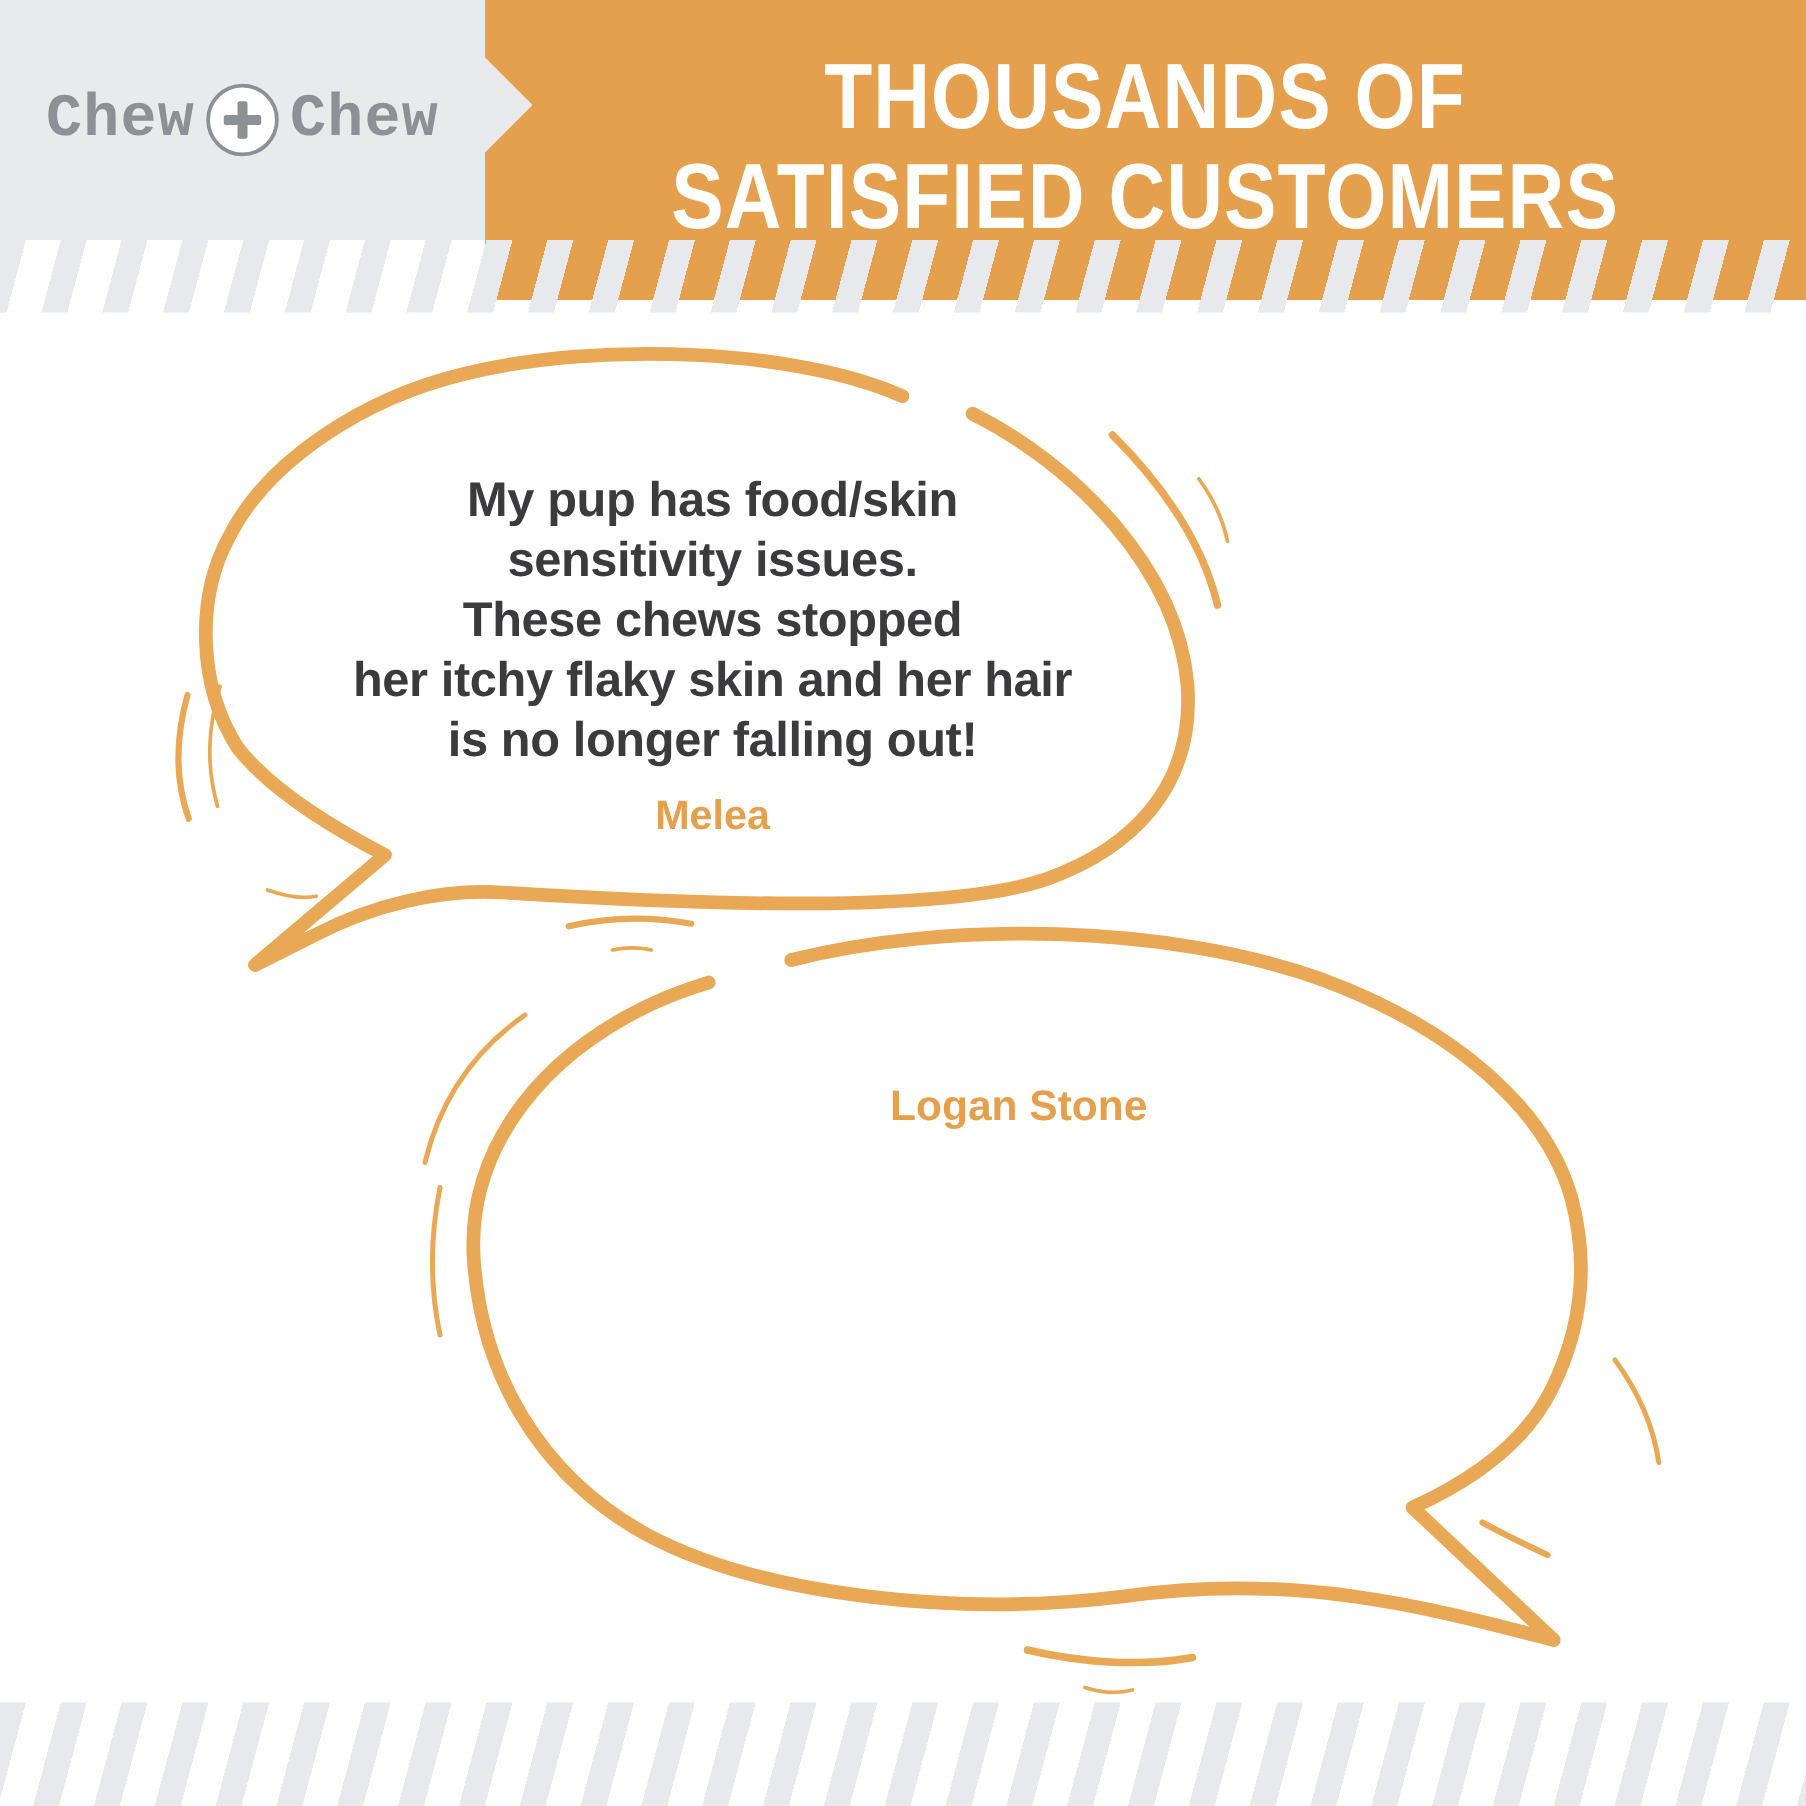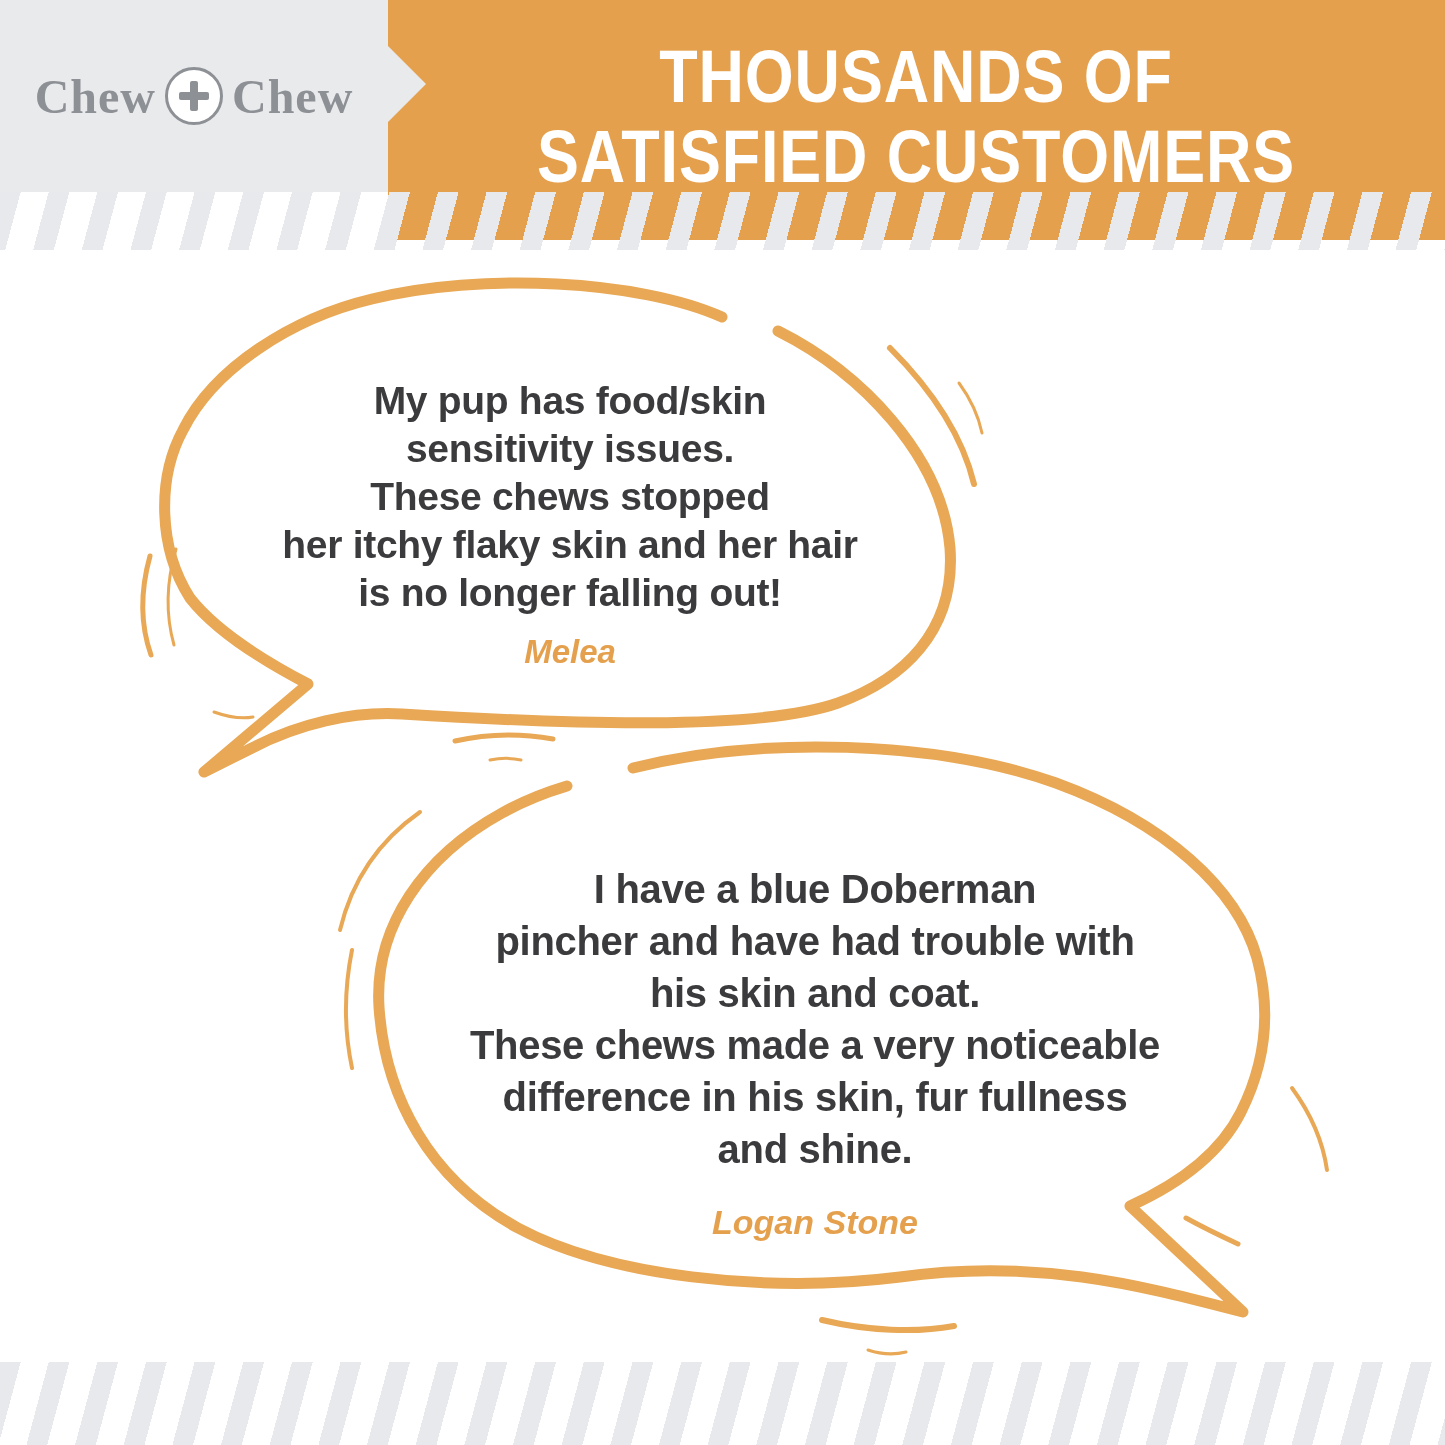--- a/index.html
+++ b/index.html
@@ -9,21 +9,21 @@
   }
 
   
   .logo-panel{
     position:absolute;left:0;top:0;width:388px;height:192px;
     background:var(--panel-gray);
     display:flex;align-items:center;justify-content:center;
   }
   .logo{
     display:flex;align-items:center;gap:9px;
-    font-family:Liberation Serif, serif;font-weight:bold;
+    font-family:Liberation Mono, monospace;font-weight:bold;
     font-size:48px;color:var(--logo-gray);letter-spacing:1px;
   }
   .plus{
     position:relative;width:52px;height:52px;border-radius:50%;
     background:#fff;border:3px solid var(--logo-gray);flex:0 0 auto;
   }
   .plus i{position:absolute;background:var(--logo-gray);border-radius:2px;display:block;}
   .plus .bar-h{left:11px;top:22px;width:30px;height:8px;}
   .plus .bar-v{left:22px;top:11px;width:8px;height:30px;}
 
@@ -57,21 +57,21 @@
   .bubbles{position:absolute;left:0;top:0;width:1445px;height:1445px;}
   .ink{fill:none;stroke:var(--bubble-orange);stroke-linecap:round;stroke-linejoin:round;}
 
   
   .quote{position:absolute;text-align:center;color:var(--quote-text);font-weight:bold;}
   .quote-text{white-space:pre-line;letter-spacing:-0.3px;margin-top:25px;}
   .quote-1{left:125px;top:352px;width:890px;}
   .quote-1 .quote-text{font-size:39px;line-height:48px;}
   .quote-2{left:400px;top:838px;width:830px;}
   .quote-2 .quote-text{font-size:40px;line-height:52px;}
-  .author{font-style:italic;color:var(--banner-orange);text-align:center;}
+  .author{color:var(--banner-orange);text-align:center;}
   .quote-1 .author{margin-top:16px;font-size:33px;}
   .quote-2 .author{margin-top:28px;font-size:34px;}
 </style>
 </head>
 <body>
 
 <div class="page">
 
   <div class="logo-panel">
     <div class="logo">
@@ -138,22 +138,16 @@
   <div class="quote quote-1">
     <div class="quote-text">My pup has food/skin
 sensitivity issues.
 These chews stopped
 her itchy flaky skin and her hair
 is no longer falling out!</div>
     <div class="author">Melea</div>
   </div>
 
   <div class="quote quote-2">
-    <div class="quote-text">I have a blue Doberman
-pincher and have had trouble with
-his skin and coat.
-These chews made a very noticeable
-difference in his skin, fur fullness
-and shine.</div>
     <div class="author">Logan Stone</div>
   </div>
 
 </div>
 
 </body></html>

